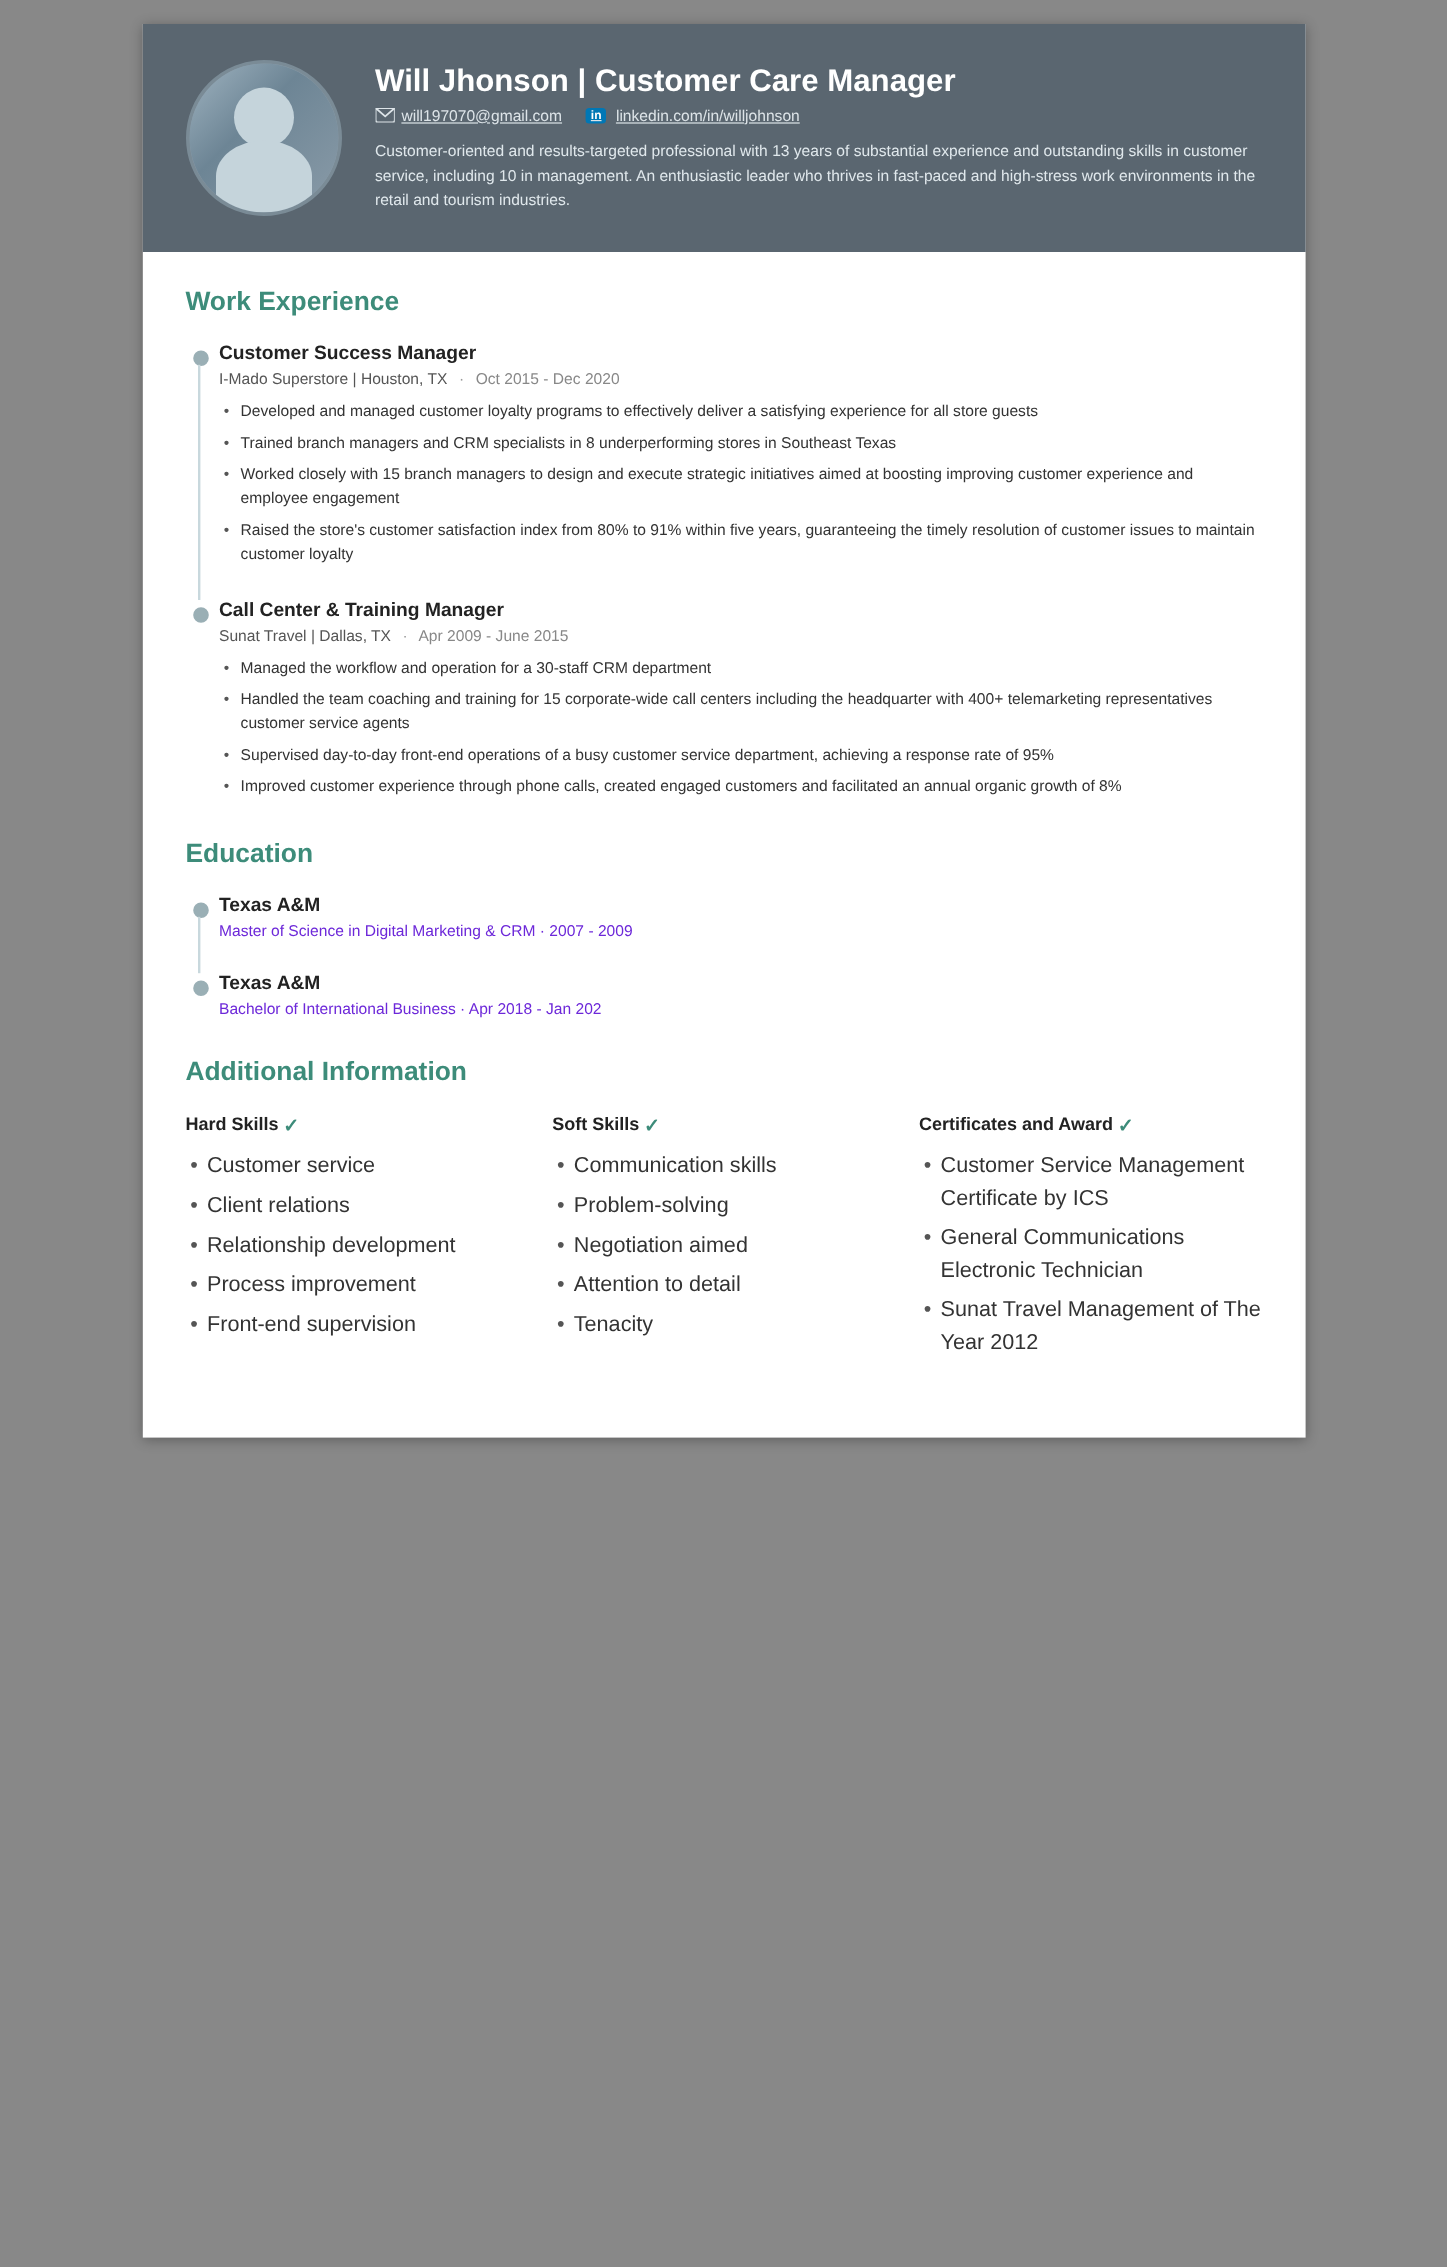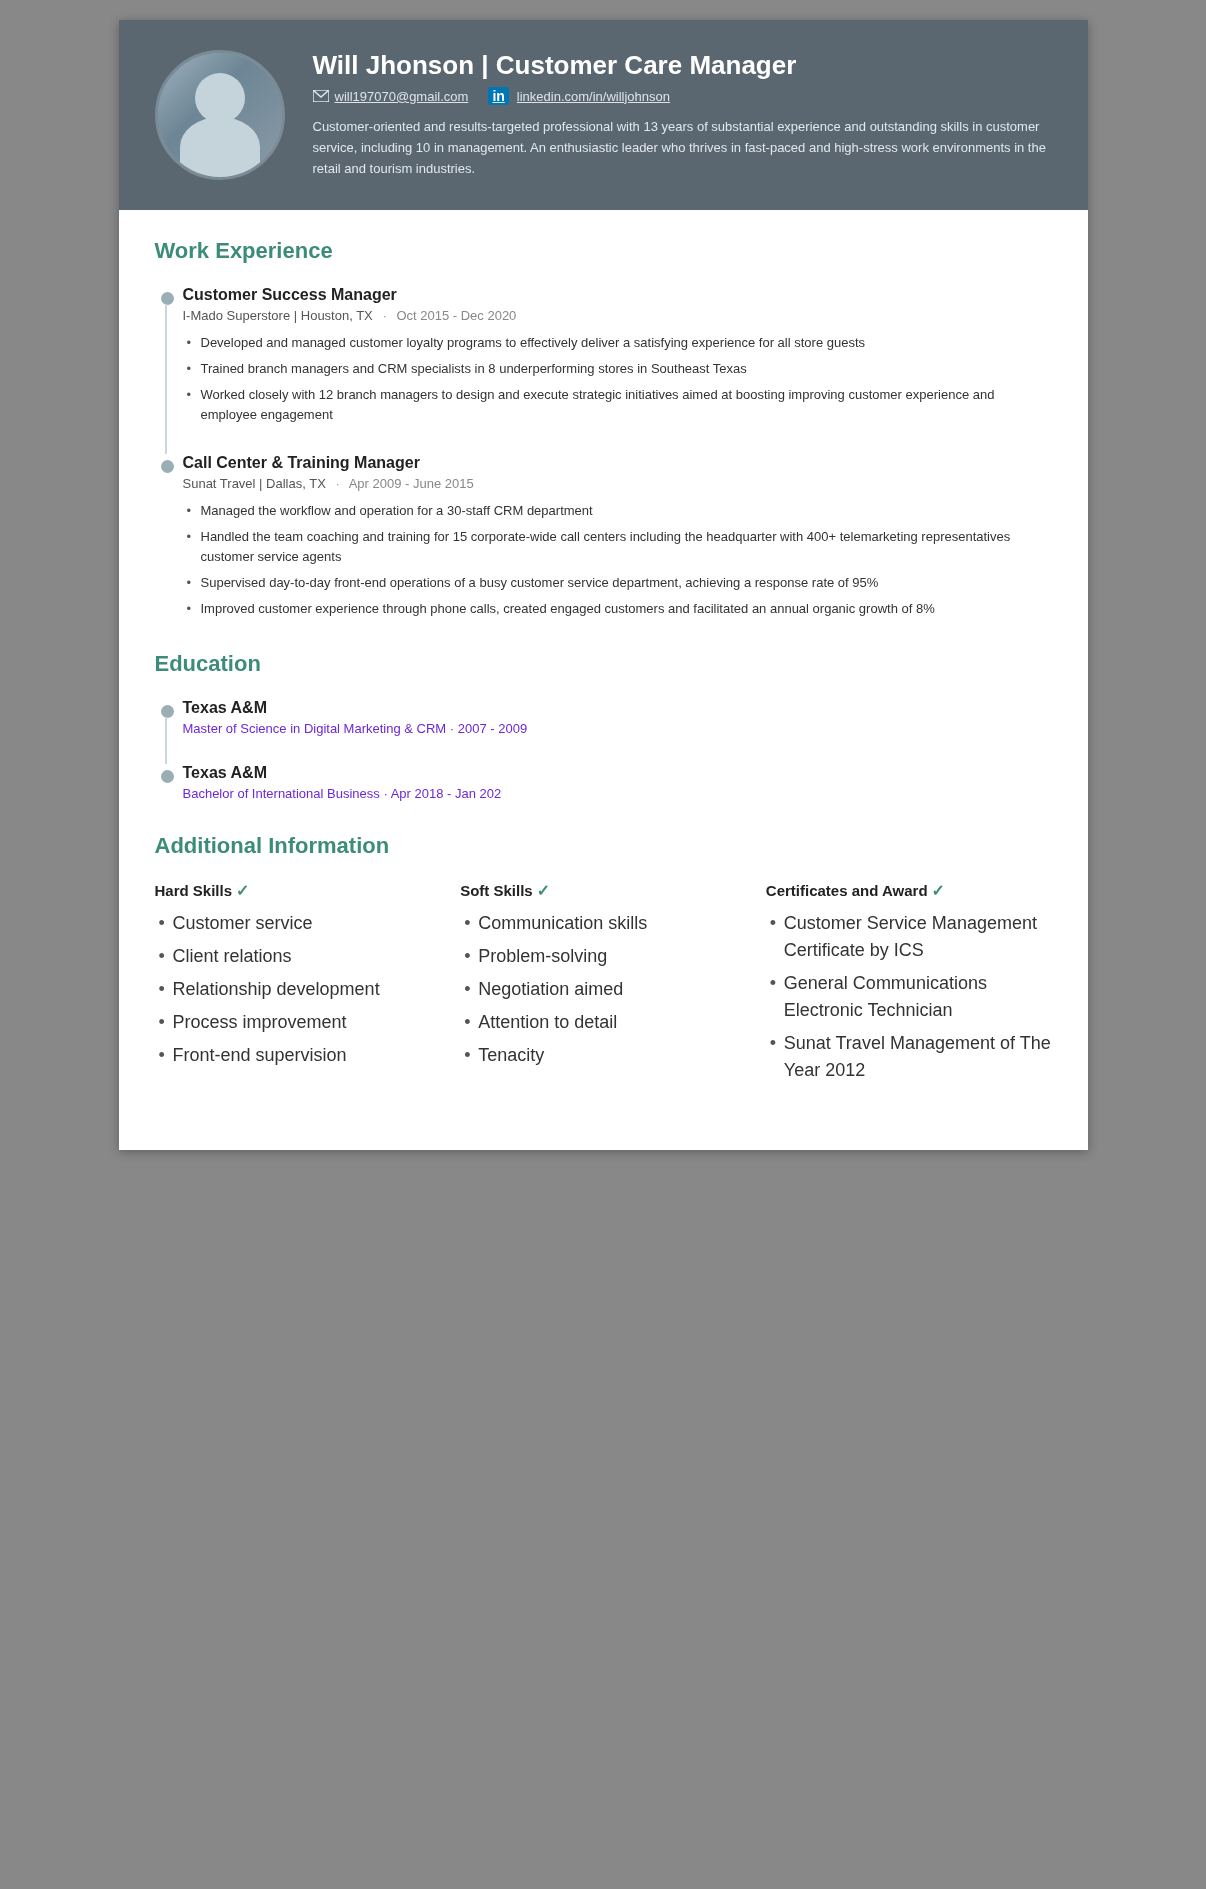--- a/index.html
+++ b/index.html
@@ -88,21 +88,21 @@
       display: flex;
       align-items: center;
       gap: 6px;
       color: #dde4e8;
       font-size: 13px;
       text-decoration: underline;
     }
     .linkedin-badge {
       background: #0077b5;
       color: #fff;
-      font-size: 14px;
+      font-size: 10px;
       font-weight: bold;
       padding: 1px 4px;
       border-radius: 3px;
       margin-right: 2px;
     }
     .header-summary {
       color: #e0e8ec;
       font-size: 13px;
       line-height: 1.6;
     }
@@ -277,21 +277,22 @@
         <div class="timeline-item">
           <div class="job-title">Customer Success Manager</div>
           <div class="job-meta">
             <span class="company">I-Mado Superstore | Houston, TX</span>
             <span class="dot">·</span>
             <span class="dates">Oct 2015 - Dec 2020</span>
           </div>
           <ul class="bullet-list">
             <li>Developed and managed customer loyalty programs to effectively deliver a satisfying experience for all store guests</li>
             <li>Trained branch managers and CRM specialists in 8 underperforming stores in Southeast Texas</li>
-            <li>Worked closely with 12 branch managers to design and execute strategic initiatives aimed at boosting improving customer experience and employee engagement</li>
+            <li>Worked closely with 15 branch managers to design and execute strategic initiatives aimed at boosting improving customer experience and employee engagement</li>
+            <li>Raised the store's customer satisfaction index from 80% to 91% within five years, guaranteeing the timely resolution of customer issues to maintain customer loyalty</li>
           </ul>
         </div>
 
         <div class="timeline-item">
           <div class="job-title">Call Center &amp; Training Manager</div>
           <div class="job-meta">
             <span class="company">Sunat Travel | Dallas, TX</span>
             <span class="dot">·</span>
             <span class="dates">Apr 2009  - June 2015</span>
           </div>

